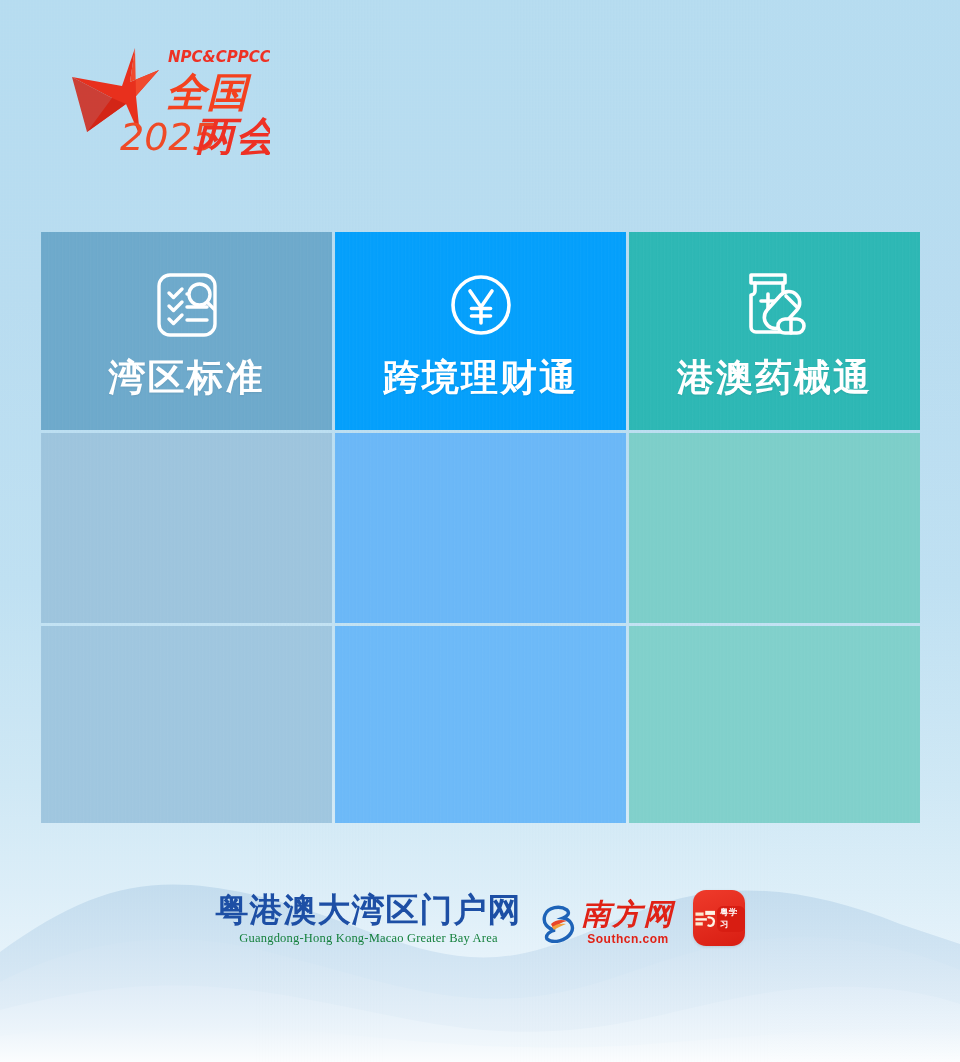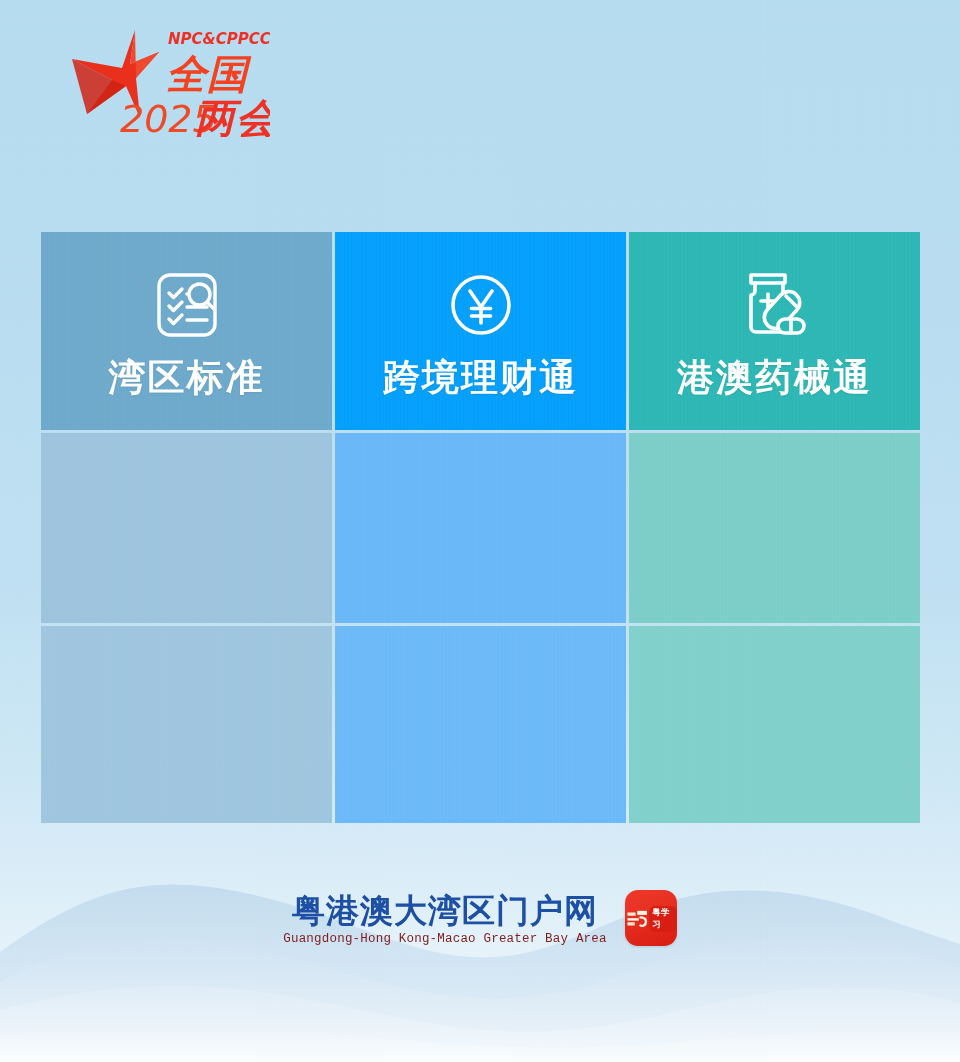--- a/index.html
+++ b/index.html
@@ -32,21 +32,21 @@
     background-image:
       repeating-linear-gradient(0deg, rgba(255,255,255,.07) 0px, rgba(255,255,255,0) 1px, rgba(255,255,255,.05) 2px, rgba(255,255,255,0) 3px),
       repeating-linear-gradient(90deg, rgba(255,255,255,.06) 0px, rgba(255,255,255,0) 1px, rgba(0,60,110,.02) 2px, rgba(255,255,255,0) 3px);
     z-index: 3;
   }
 
   
   .npc-logo {
     position: absolute;
     left: 60px;
-    top: 22px;
+    top: 40px;
     width: 210px;
     height: 115px;
     z-index: 5;
   }
   .npc-logo svg { display: block; width: 100%; height: 100%; }
 
   
   .grid-wrap {
     position: absolute;
     left: 41px;
@@ -135,25 +135,25 @@
   .gba-logo { display: flex; flex-direction: column; align-items: center; }
   .gba-cn {
     color: #1d4fa5;
     font-size: 33px;
     font-weight: 700;
     letter-spacing: 1px;
     line-height: 1.05;
     font-family: "DejaVu Sans", "Liberation Sans", sans-serif;
   }
   .gba-en {
-    color: #7f1d1d;
+    color: #15803d;
     font-size: 12.5px;
     letter-spacing: .2px;
     margin-top: 3px;
-    font-family: Liberation Mono, monospace;
+    font-family: Liberation Serif, serif;
   }
 
   .southcn { display: flex; align-items: center; gap: 4px; }
   .southcn-mark { width: 38px; height: 40px; }
   .southcn-mark svg { display:block; width:100%; height:100%; }
   .southcn-text { display: flex; flex-direction: column; align-items: center; }
   .southcn-cn {
     color: #e02216;
     font-size: 29px;
     font-weight: 700;
@@ -308,20 +308,33 @@
   <div class="cell c3-foot"></div>
 </div>
 
 <div class="footer">
 
   <div class="gba-logo">
     <span class="gba-cn">粤港澳大湾区门户网</span>
     <span class="gba-en">Guangdong-Hong Kong-Macao Greater Bay Area</span>
   </div>
 
+  <div class="southcn">
+    <span class="southcn-mark">
+      <svg viewBox="0 0 38 40">
+        <path d="M27 7 C20 2 8 4 5 12 C2 20 8 26 15 27 C10 28 5 32 7 36 C13 41 26 38 31 30 C35 23 30 16 23 15 C28 13 30 10 27 7 Z" fill="none" stroke="#1d63b8" stroke-width="3.4" stroke-linecap="round"></path>
+        <path d="M11 21 C15 17 21 16 27 18 C22 19 17 22 13 25 Z" fill="#e8462a"></path>
+        <path d="M12 24 C16 21 21 20 26 21 C21 23 17 25 14 27 Z" fill="#f2a03c"></path>
+      </svg>
+    </span>
+    <span class="southcn-text">
+      <span class="southcn-cn">南方网</span>
+      <span class="southcn-en">Southcn.com</span>
+    </span>
+  </div>
 
   <div class="yuexuexi">
     <span class="yuexuexi-mark">
       <svg viewBox="0 0 30 24">
         <path d="M3 4 h10 v4 h-10 z" fill="#fce9cf"></path>
         <path d="M15 2 h12 v5 h-12 z" fill="#fdf4e6"></path>
         <path d="M3 11 h14 v3 h-14 z" fill="#fdf4e6"></path>
         <path d="M3 16 h9 v4 h-9 z" fill="#fce9cf"></path>
         <path d="M19 10 c6 0 8 4 6 8 c-1 2 -4 3 -6 2" fill="none" stroke="#fdf4e6" stroke-width="3" stroke-linecap="round"></path>
       </svg>

